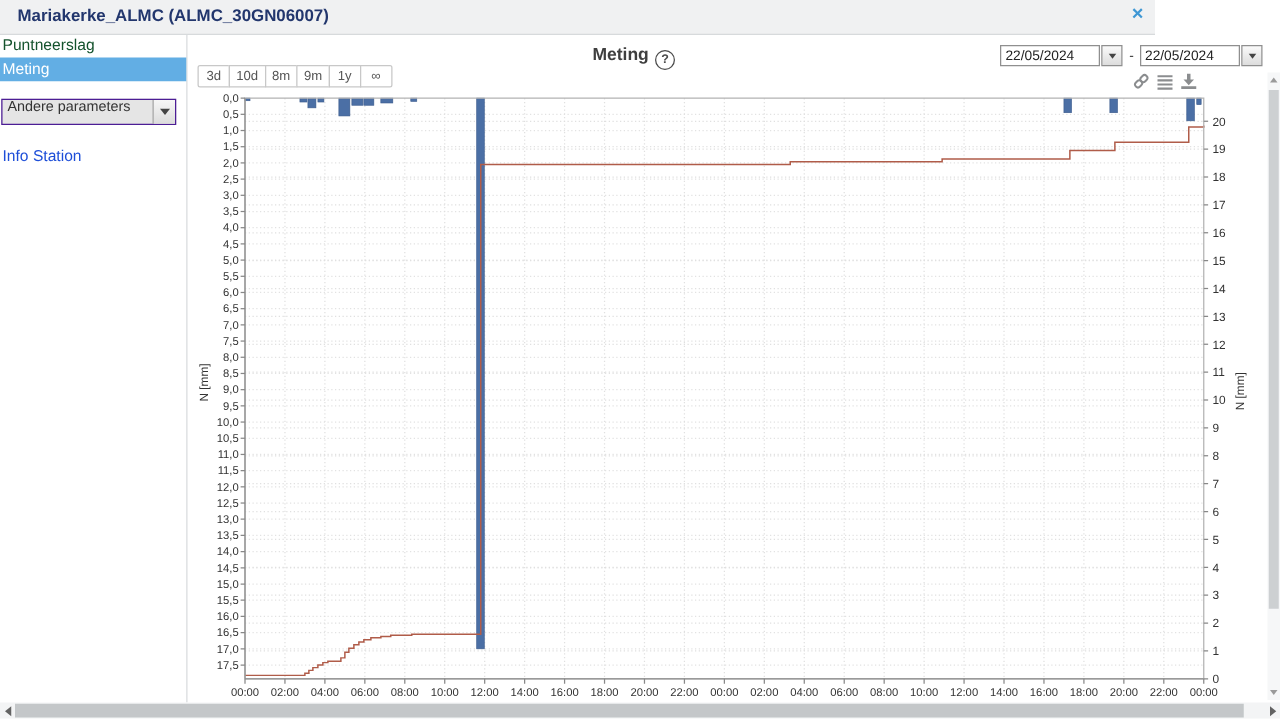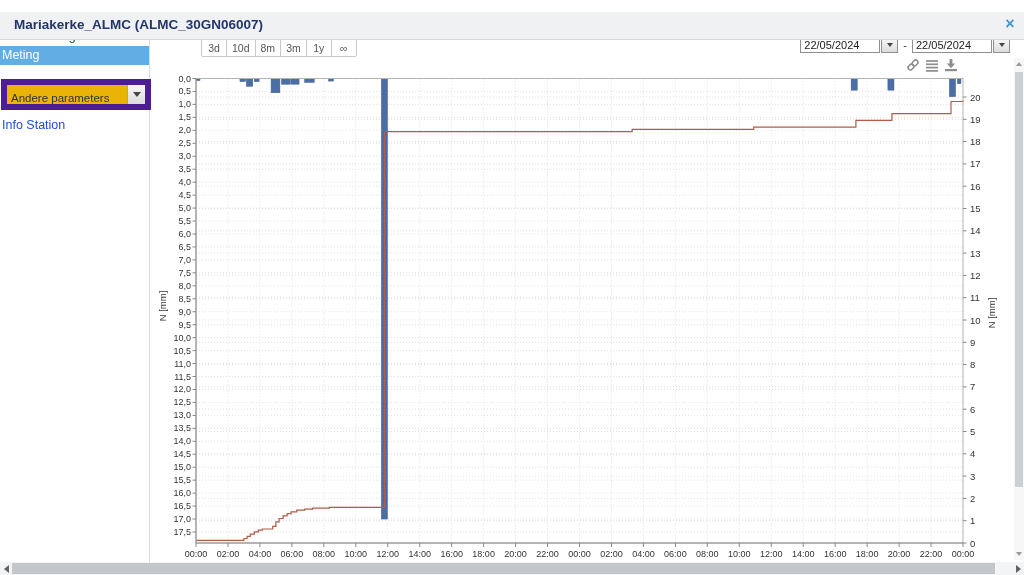--- a/index.html
+++ b/index.html
@@ -2,40 +2,40 @@
 <html><head>
 <meta charset="utf-8">
 <style>
   html,body{margin:0;padding:0;}
   body{
     width:1024px;height:575px;position:relative;overflow:hidden;
     background:#ffffff;font-family:"Liberation Sans",sans-serif;
     -webkit-font-smoothing:antialiased;
   }
   
-  .hdr{position:absolute;left:0;top:12px;width:1024px;height:27px;
+  .hdr{position:absolute;left:0;top:0;width:924px;height:27px;
     background:#f0f1f2;border-bottom:1px solid #d7dadc;z-index:3;}
   .hdr-title{position:absolute;left:14px;top:5px;font-size:13.5px;font-weight:bold;color:#22366d;}
   .hdr-close{position:absolute;right:4px;top:2px;width:20px;height:20px;border:0;background:transparent;
     color:#3e97d4;font-size:16px;font-weight:bold;line-height:20px;text-align:center;cursor:pointer;padding:0;}
   
   .sidebar{position:absolute;left:0;top:27px;width:149px;bottom:13px;background:#ffffff;
     border-right:1px solid #d9dcde;z-index:2;}
   .side-item{font-size:12.5px;color:#14532d;padding:2px 0 2px 2px;height:15px;line-height:15px;cursor:pointer;}
   .side-item.sel{background:#62aee4;color:#ffffff;}
-  .param-select{position:absolute;left:1px;top:52px;width:138px;height:19px;border:6px solid #4c1d95;
-    background:#eab308;display:flex;align-items:flex-end;cursor:pointer;}
+  .param-select{position:absolute;left:1px;top:52px;width:138px;height:19px;border:1px solid #4c1d95;
+    background:#e5e5e5;display:flex;align-items:flex-start;cursor:pointer;}
   .param-select .val{flex:1;font-size:11.5px;color:#333;padding-left:4px;white-space:nowrap;overflow:hidden;}
   .param-select .dd{width:17px;height:100%;border-left:1px solid #a6a6a6;
     background:linear-gradient(#f6f6f6,#dcdcdc);display:flex;align-items:center;justify-content:center;}
   .tri-down{width:0;height:0;border-left:4px solid transparent;border-right:4px solid transparent;border-top:5px solid #444;}
   .info-link{position:absolute;left:2px;top:91px;font-size:12.5px;color:#1d4ed8;cursor:pointer;}
   
   .main{position:absolute;left:150px;top:27px;right:0;bottom:0;z-index:2;}
-  .ranges{position:absolute;left:8px;top:12px;display:flex;margin-left:43px;}
+  .ranges{position:absolute;left:8px;top:25px;display:flex;}
   .rng-btn{height:18px;min-width:26px;padding:0 5px;border:1px solid #c8c8c8;margin-left:-1px;
     background:#ffffff;font-size:10.5px;color:#555;font-family:"Liberation Sans",sans-serif;cursor:pointer;line-height:16px;}
   .rng-btn:first-child{margin-left:0;border-radius:2px 0 0 2px;}
   .rng-btn:last-child{border-radius:0 2px 2px 0;}
   .chart-title{position:absolute;left:0;right:160px;top:8px;text-align:center;font-size:14px;font-weight:bold;color:#3f3f3f;}
   .help{display:inline-block;width:14px;height:14px;border:1.4px solid #4a4a4a;border-radius:50%;
     font-size:10px;font-weight:bold;color:#4a4a4a;line-height:14px;text-align:center;vertical-align:-2px;margin-left:5px;cursor:pointer;}
   .chart-sub{position:absolute;left:0;right:160px;top:31px;text-align:center;font-size:11.5px;color:#4a4a4a;}
   .dates{position:absolute;right:14px;top:9px;display:flex;align-items:center;}
   .date-in{width:72px;height:15px;border:1px solid #8f8f8f;font-size:11px;color:#222;padding:0 3px;
@@ -80,25 +80,28 @@
       </span>
   </div>
   <div class="info-link">Info Station</div>
 </div>
 
 <div class="main">
   <div class="ranges">
     <button class="rng-btn">3d</button>
     <button class="rng-btn">10d</button>
     <button class="rng-btn">8m</button>
-    <button class="rng-btn">3m</button>
+    <button class="rng-btn">9m</button>
     <button class="rng-btn">1y</button>
     <button class="rng-btn">∞</button>
   </div>
 
+  <div class="chart-title">
+    <span>Meting</span><span class="help">?</span>
+  </div>
 
   <div class="dates">
     <input class="date-in" value="22/05/2024" style="">
     <button class="date-btn">
         <span class="tri-down"></span>
       </button>
     <span class="date-sep">-</span>
     <input class="date-in" value="22/05/2024" style="">
     <button class="date-btn">
         <span class="tri-down"></span>

